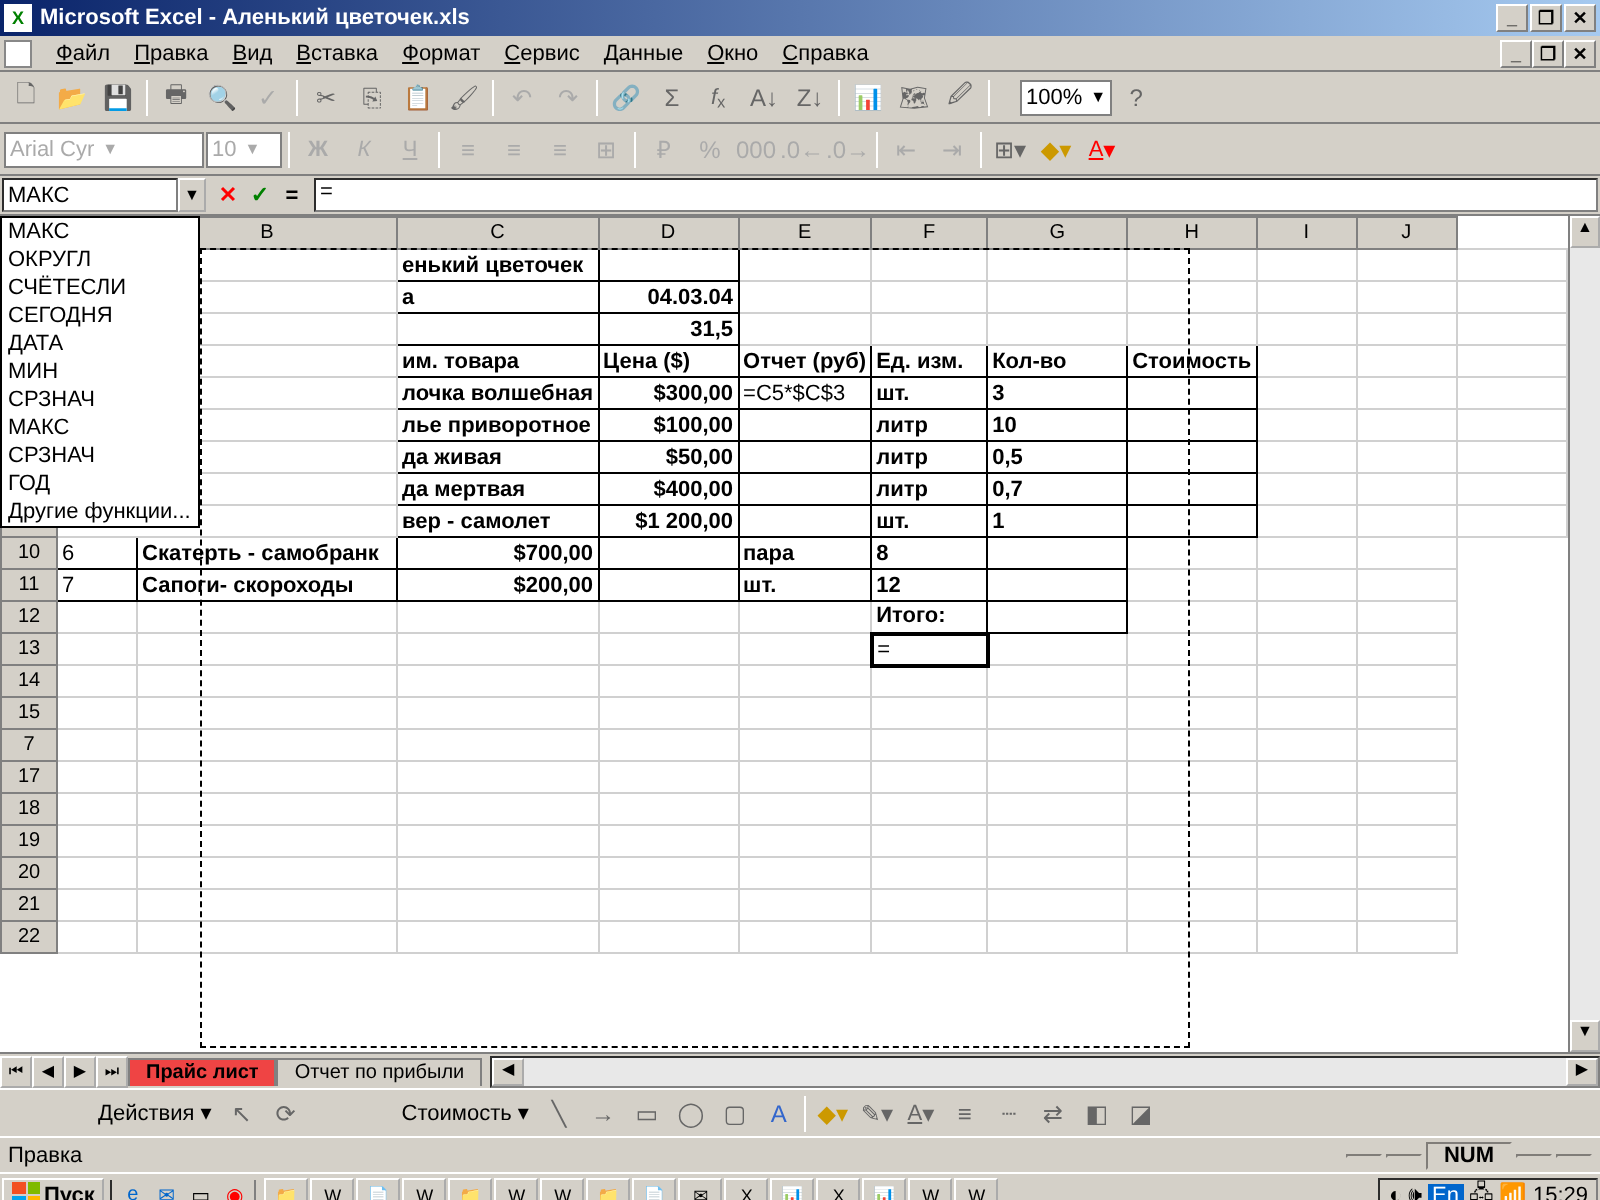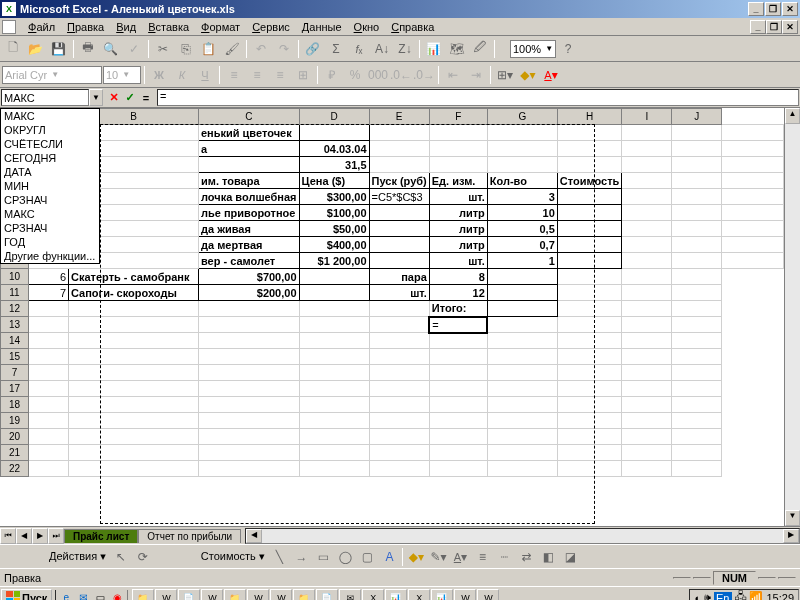--- a/index.html
+++ b/index.html
@@ -34,30 +34,30 @@
 .func-dropdown { position: absolute; left: 0; top: 0; width: 100px; background: white; border: 1px solid #000; z-index: 10; }
 .func-dropdown div { padding: 1px 3px; font-size: 11px; cursor: pointer; }
 .grid { flex: 1; overflow: hidden; position: relative; }
 table.cells { border-collapse: collapse; width: 100%; }
 table.cells th { background: #d4d0c8; border: 1px solid #808080; font-weight: normal; font-size: 10px; height: 16px; text-align: center; }
 table.cells th.rowh { width: 28px; }
 table.cells td { border: 1px solid #d0d0d0; height: 16px; padding: 0 2px; font-size: 11px; white-space: nowrap; overflow: hidden; background: white; }
 table.cells td.bold { font-weight: bold; }
 table.cells td.bord { border: 1px solid #000; }
 table.cells td.r { text-align: right; }
-table.cells td.c { text-align: right; }
+table.cells td.c { text-align: left; }
 .active-cell { border: 2px solid #000 !important; }
 .selection-outline { position: absolute; border: 1px dashed #000; pointer-events: none; }
 .vscroll { width: 16px; background: #d4d0c8; border-left: 1px solid #808080; display: flex; flex-direction: column; }
 .vscroll .sb-btn { height: 16px; background: #d4d0c8; border: 1px outset #fff; font-size: 8px; text-align: center; cursor: pointer; }
 .vscroll .track { flex: 1; background: #e8e8e8; }
 .sheet-tabs { height: 18px; background: #d4d0c8; display: flex; align-items: center; border-top: 1px solid #808080; }
 .nav-btn { width: 16px; height: 16px; border: 1px outset #fff; background: #d4d0c8; font-size: 8px; display: flex; align-items: center; justify-content: center; cursor: pointer; }
 .tab { padding: 1px 8px; background: #d4d0c8; border: 1px solid #808080; border-bottom: none; font-size: 10px; cursor: pointer; }
-.tab.active { background: #4d7c0f; font-weight: bold; }
+.tab.active { background: #ef4444; font-weight: bold; }
 .hscroll { flex: 1; height: 16px; background: #e8e8e8; border: 1px inset #808080; margin-left: 4px; display: flex; }
 .hscroll .sb-btn { width: 16px; background: #d4d0c8; border: 1px outset #fff; font-size: 8px; text-align: center; }
 .draw-toolbar { height: 24px; background: #d4d0c8; display: flex; align-items: center; padding: 2px; border-top: 1px solid #fff; }
 .draw-toolbar .lbl { padding: 0 4px; cursor: pointer; margin-left: 43px; }
 .statusbar { height: 18px; background: #d4d0c8; border-top: 1px solid #fff; display: flex; align-items: center; padding: 0 4px; font-size: 10px; }
 .statusbar .pane { border: 1px inset #d4d0c8; padding: 0 8px; margin-left: 2px; color: #888; }
 .statusbar .pane.act { color: #000; font-weight: bold; }
 .taskbar { height: 22px; background: #d4d0c8; border-top: 1px solid #fff; display: flex; align-items: center; padding: 1px; }
 .start-btn { height: 18px; padding: 0 4px; border: 1px outset #fff; background: #d4d0c8; display: flex; align-items: center; cursor: pointer; font-weight: bold; font-size: 10px; gap: 2px; }
 .win-logo { width: 14px; height: 14px; display: inline-grid; grid-template: 1fr 1fr / 1fr 1fr; gap: 1px; }
@@ -243,21 +243,21 @@
             <td class=""></td>
             <td class=""></td>
             <td class=""></td>
             <td class=""></td>
           </tr>
           <tr>
             <th class="rowh"></th>
             <td class="" colspan="2"></td>
             <td class="bold bord">им. товара</td>
             <td class="bold bord">Цена ($)</td>
-            <td class="bold bord">Пуск (руб)</td>
+            <td class="bold bord">Отчет (руб)</td>
             <td class="bold bord">Ед. изм.</td>
             <td class="bold bord">Кол-во</td>
             <td class="bold bord">Стоимость</td>
             <td class=""></td>
             <td class=""></td>
             <td class=""></td>
           </tr>
           <tr>
             <th class="rowh"></th>
             <td class="" colspan="2"></td>

